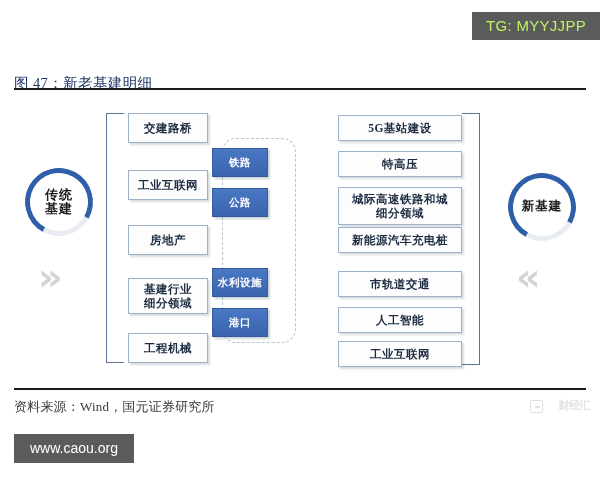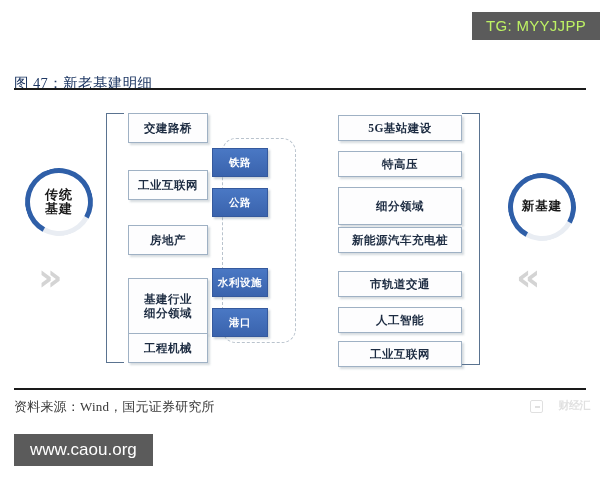--- a/index.html
+++ b/index.html
@@ -99,21 +99,21 @@
   }
 
   
   .site-watermark {
     position: absolute;
     left: 14px;
     top: 434px;
     background: #5b5b5b;
     color: #ffffff;
     font-family: "Liberation Sans", sans-serif;
-    font-size: 17px;
+    font-size: 14px;
     padding: 7px 16px 8px 16px;
     line-height: 1;
   }
 
   
   .diagram {
     position: absolute;
     left: 0; top: 95px;
     width: 600px; height: 290px;
   }
@@ -233,37 +233,38 @@
     </div>
   </div>
   <div class="chev" id="chev-left">»</div>
 
   <div class="bracket" id="bracket-left"></div>
 
   <div class="col-left">
     <div class="box" style="top:18px">交建路桥</div>
     <div class="box" style="top:75px">工业互联网</div>
     <div class="box" style="top:130px">房地产</div>
-    <div class="box" style="top:183px;height:56px;flex-direction:column">
+    <div class="box" style="top:183px;height:36px;flex-direction:column">
       <span>基建行业</span>
       <span>细分领域</span>
     </div>
     <div class="box" style="top:238px">工程机械</div>
   </div>
 
   <div class="dashed-group"></div>
   <div class="bluebox" style="top:53px">铁路</div>
   <div class="bluebox" style="top:93px">公路</div>
   <div class="bluebox" style="top:173px">水利设施</div>
   <div class="bluebox" style="top:213px">港口</div>
 
   <div class="col-right">
     <div class="box" style="top:20px">5G基站建设</div>
     <div class="box" style="top:56px">特高压</div>
     <div class="box" style="top:92px;height:38px;flex-direction:column">
+      <span>城际高速铁路和城</span>
       <span>细分领域</span>
     </div>
     <div class="box" style="top:132px">新能源汽车充电桩</div>
     <div class="box" style="top:176px">市轨道交通</div>
     <div class="box" style="top:212px">人工智能</div>
     <div class="box" style="top:246px">工业互联网</div>
   </div>
 
   <div class="bracket" id="bracket-right"></div>
 

